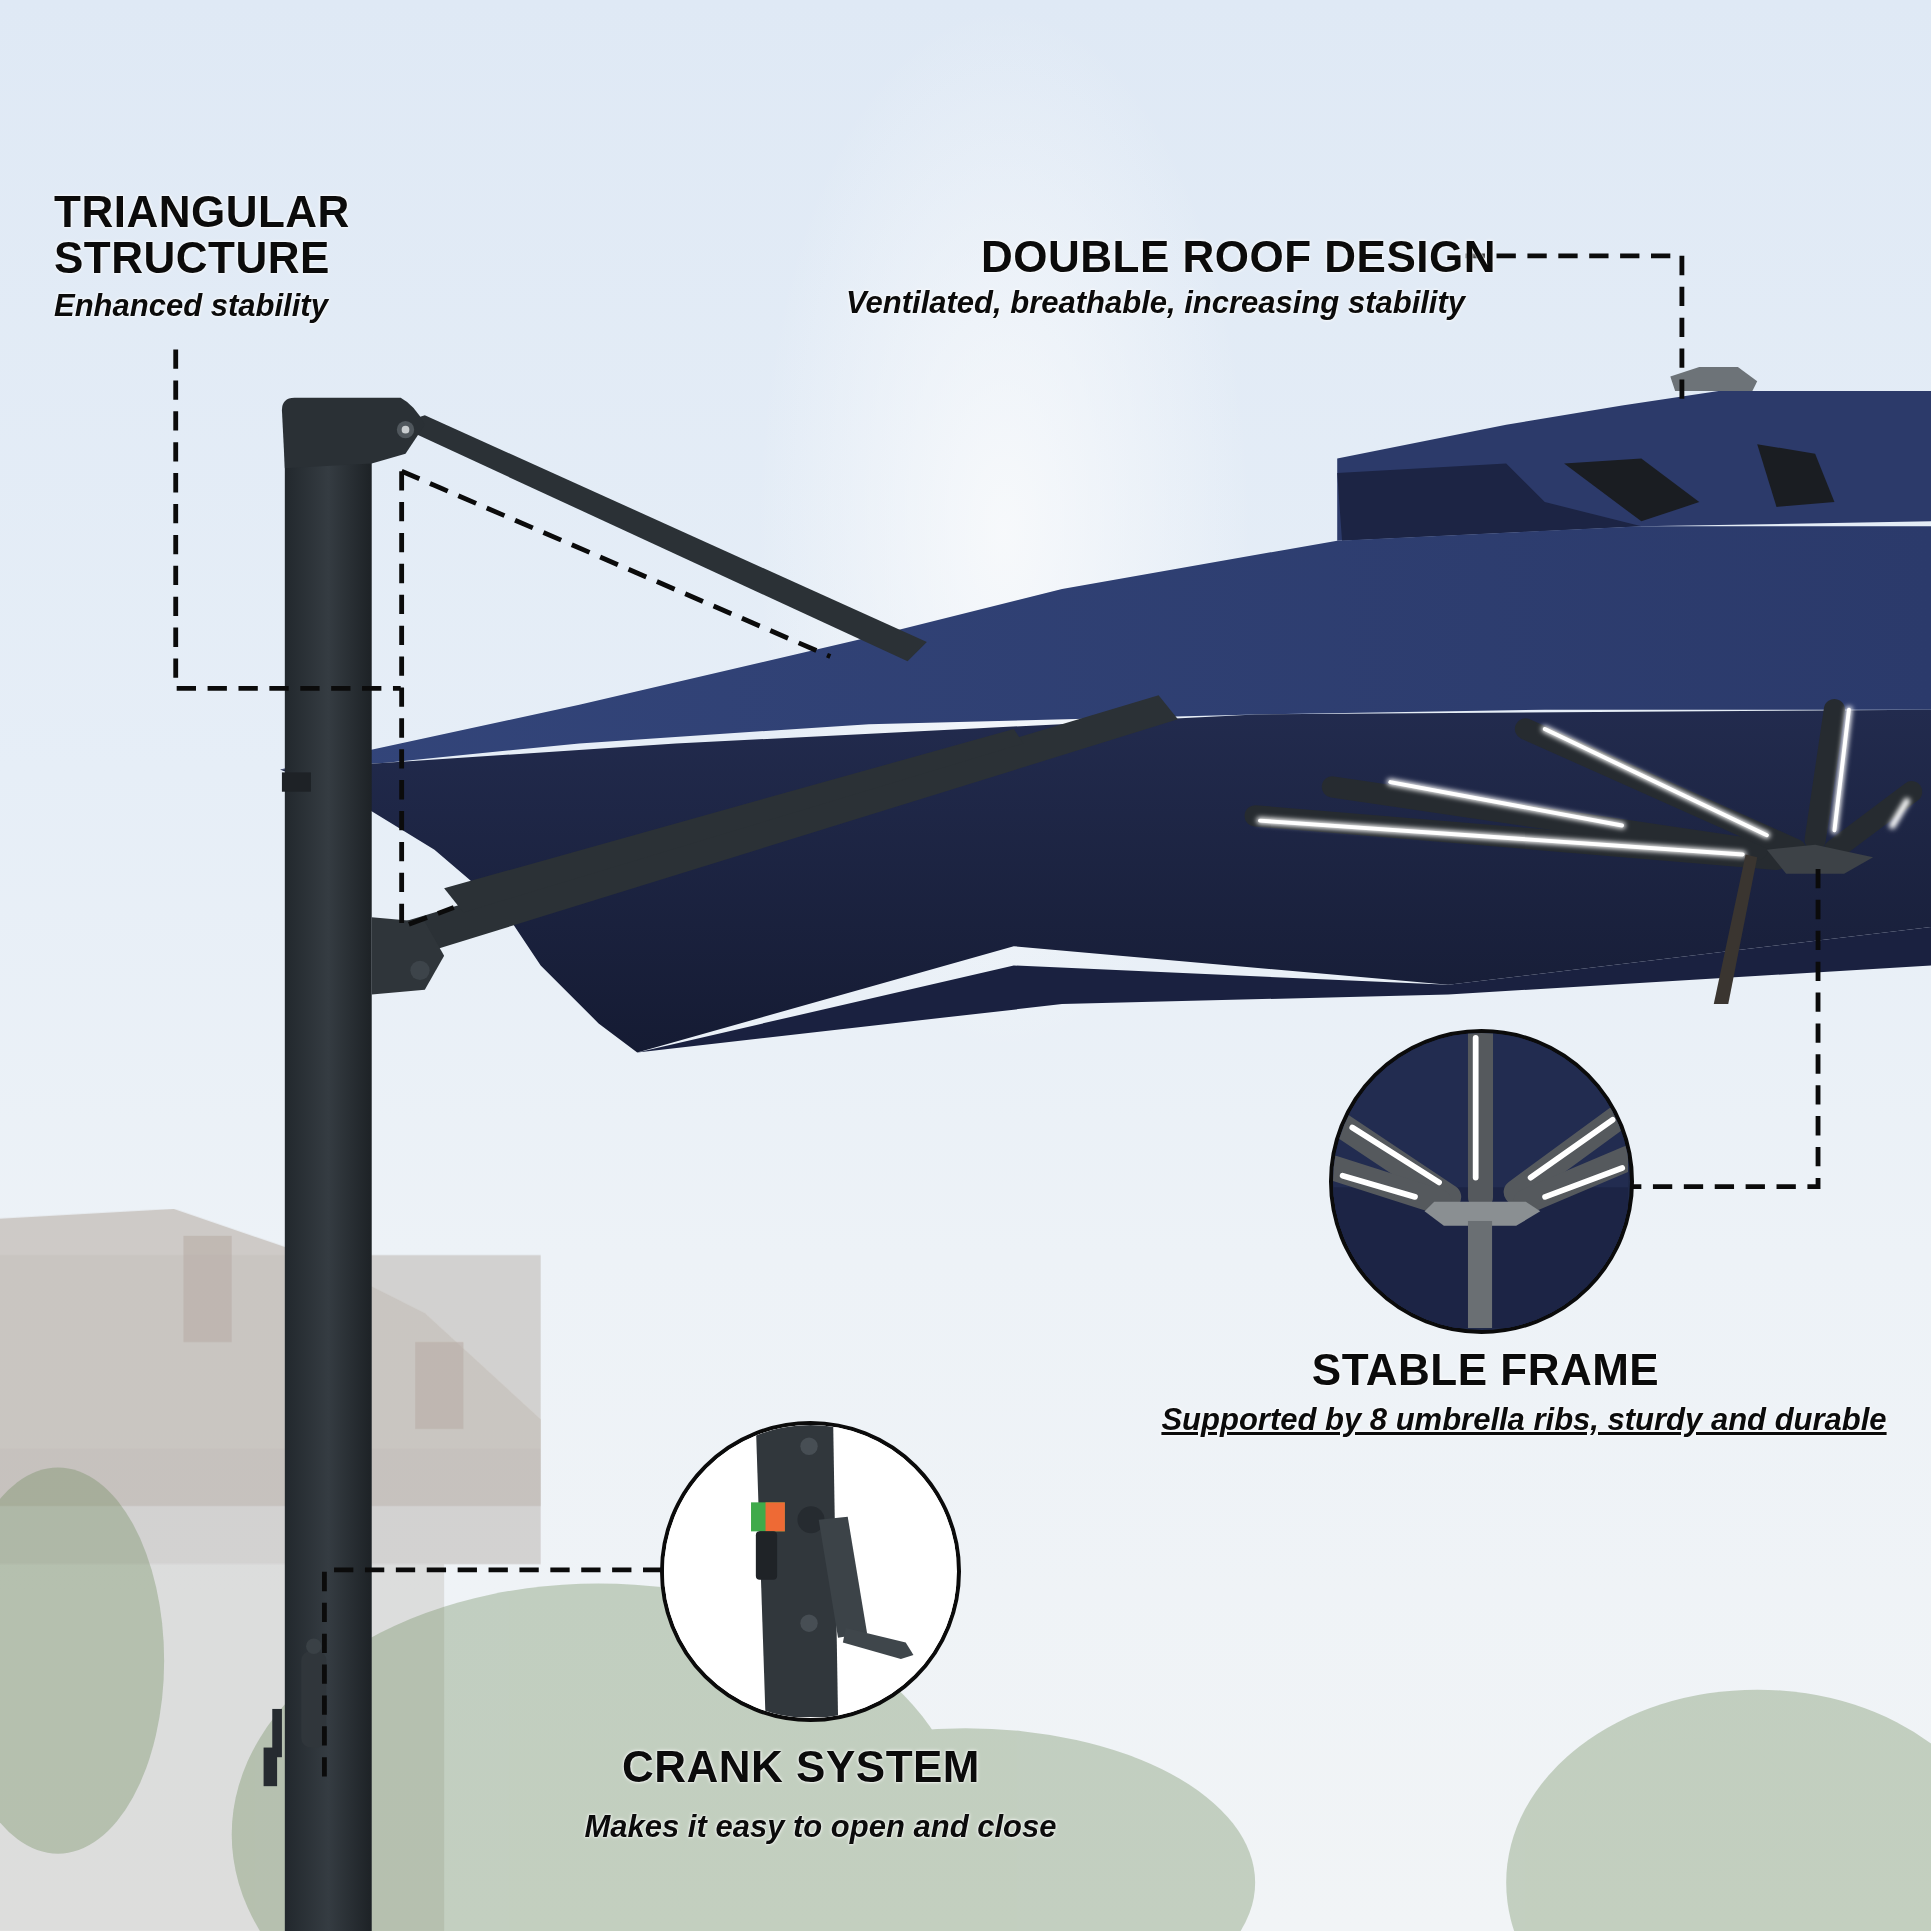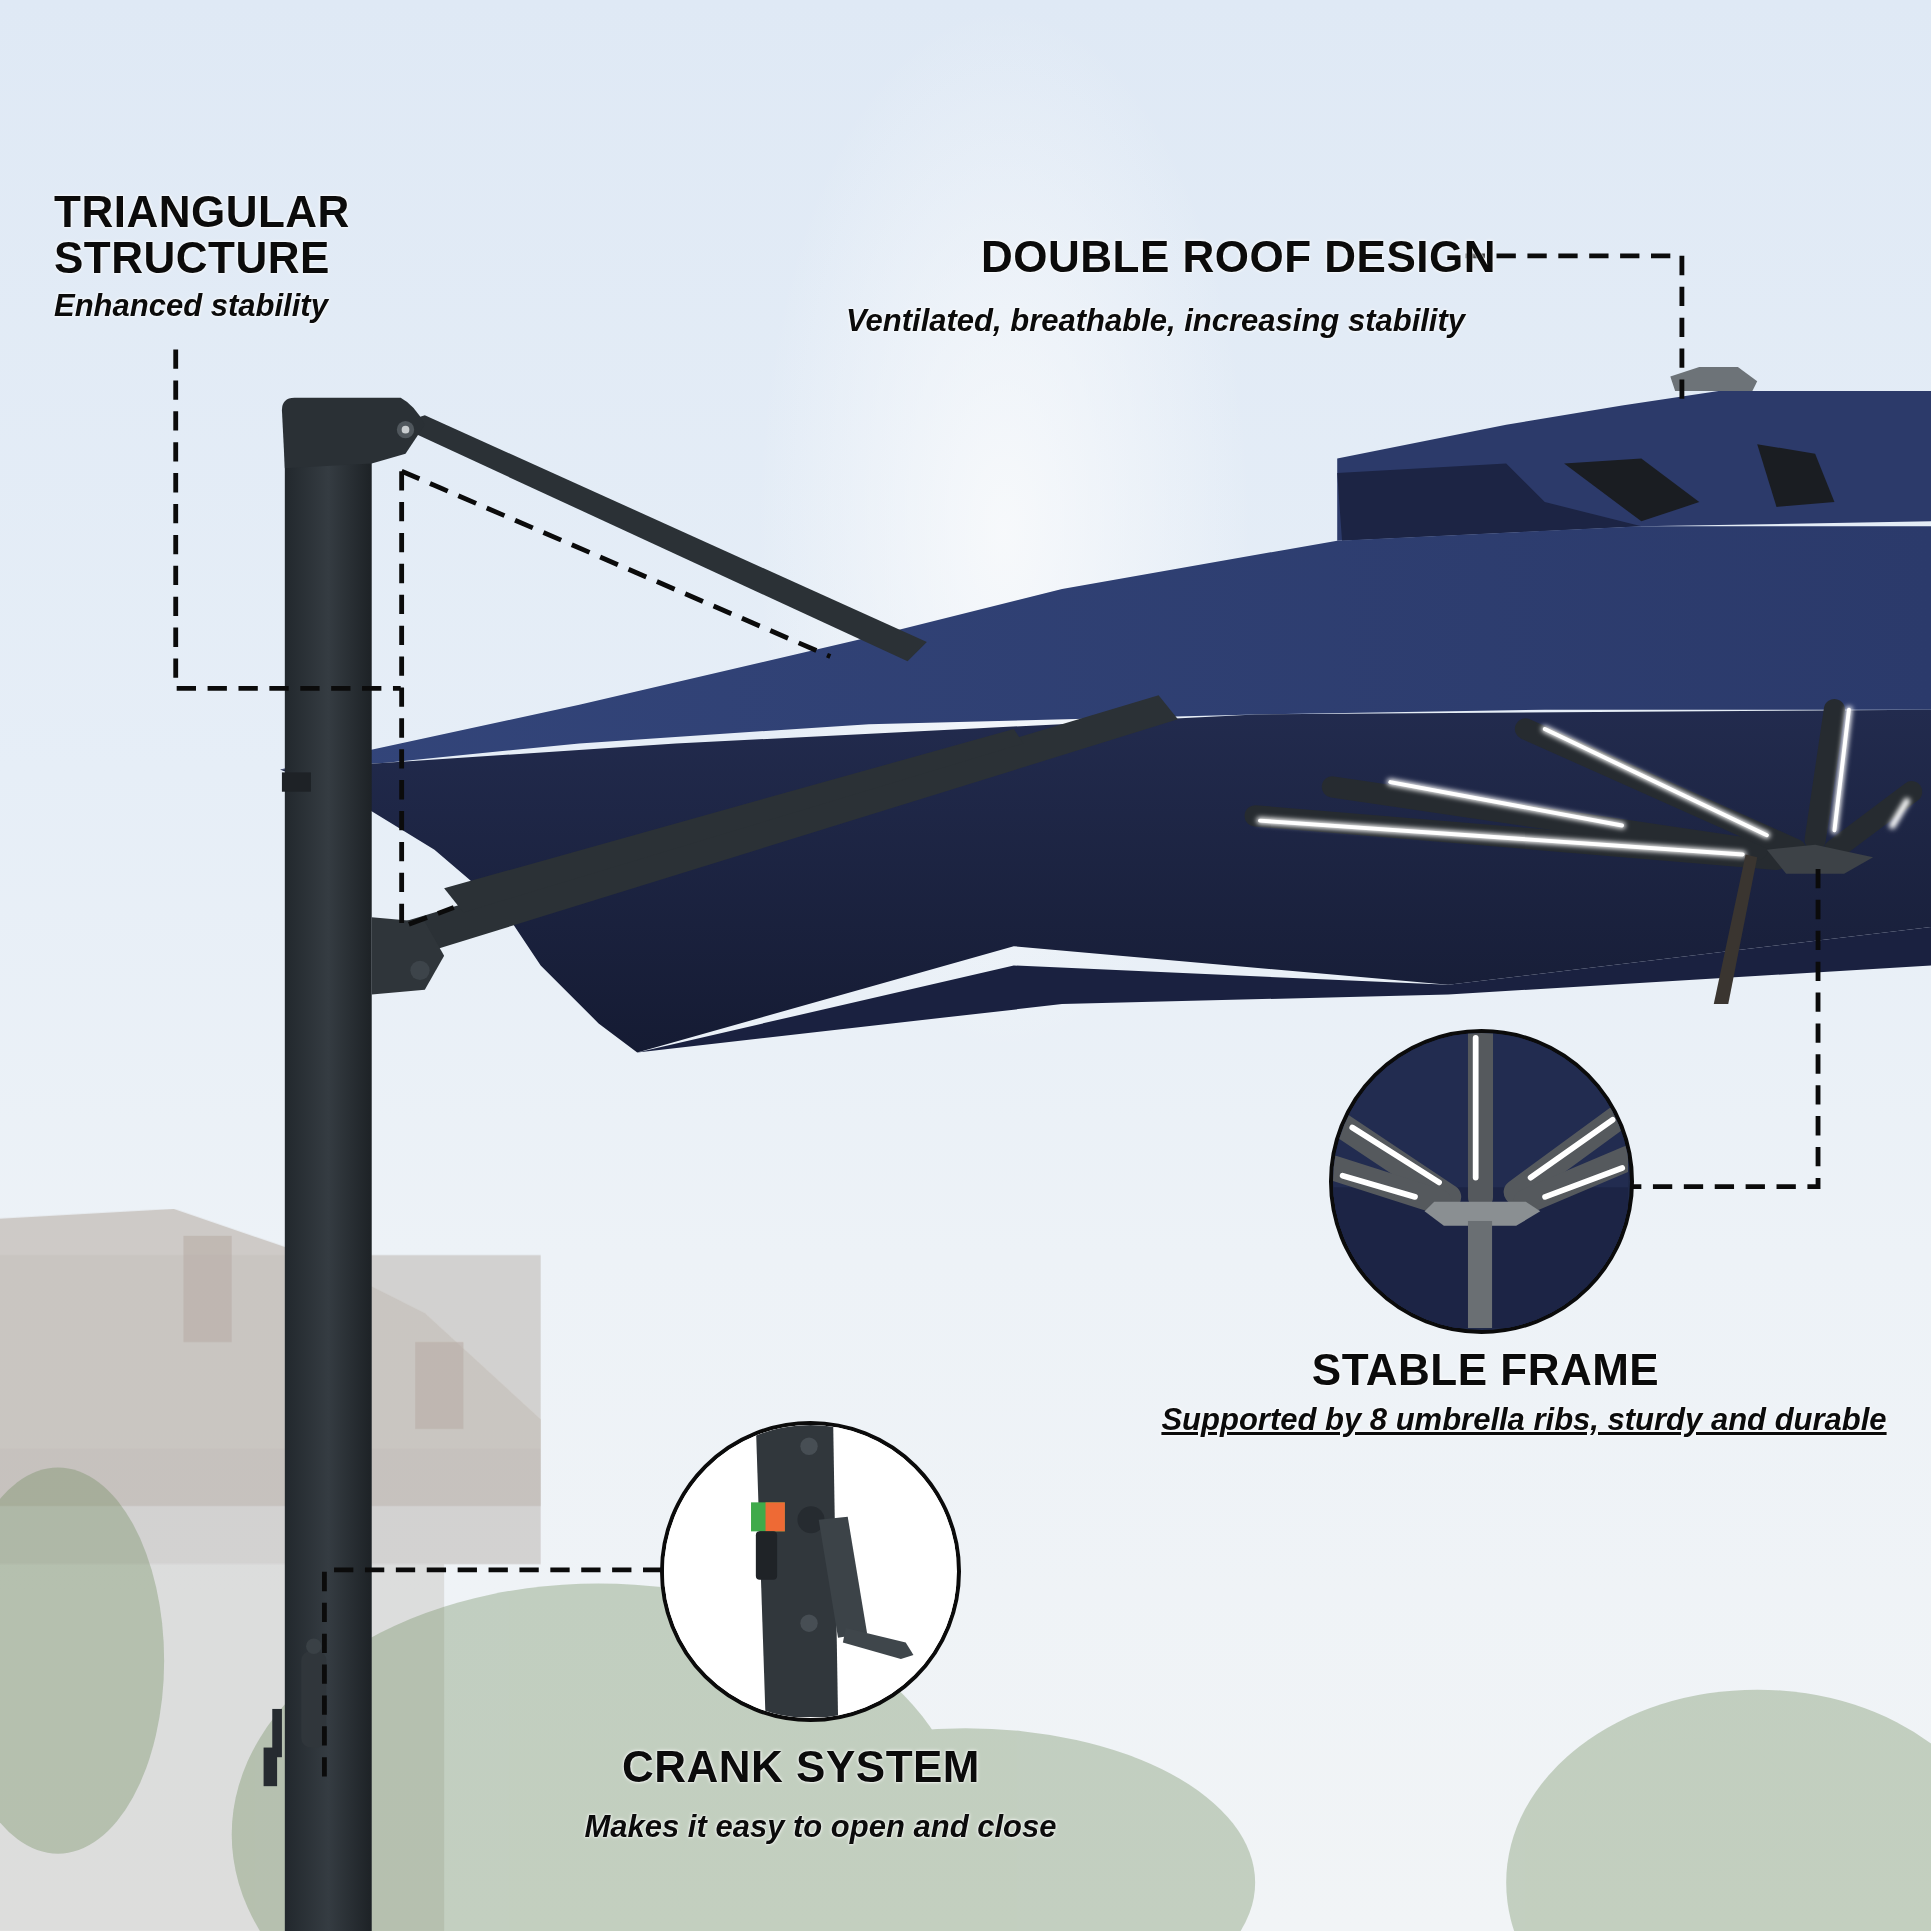--- a/index.html
+++ b/index.html
@@ -197,21 +197,21 @@
 </div>
 
 <div class="callout" style="left:54px; top:189px;">
   <div class="title">TRIANGULAR</div>
   <div class="title">STRUCTURE</div>
   <div class="sub" style="margin-top:3.9px;">Enhanced stability</div>
 </div>
 
 <div class="callout" style="left:846px; top:234px;">
   <div class="title" style="padding-left:135px;text-align:right;">DOUBLE ROOF DESIGN</div>
-  <div class="sub" style="margin-top:20px;">Ventilated, breathable, increasing stability</div>
+  <div class="sub" style="margin-top:2px;">Ventilated, breathable, increasing stability</div>
 </div>
 
 <div class="callout center" style="left:1099px; top:1347px; width:850px;">
   <div class="title" style="padding-right:77px;">STABLE FRAME</div>
   <div class="sub" style="margin-top:5.8px;text-decoration:underline;">Supported by 8 umbrella ribs, sturdy and durable</div>
 </div>
 
 <div class="callout center" style="left:521px; top:1744px; width:599px;">
   <div class="title" style="padding-right:39px;">CRANK SYSTEM</div>
   <div class="sub" style="margin-top:16px;">Makes it easy to open and close</div>

